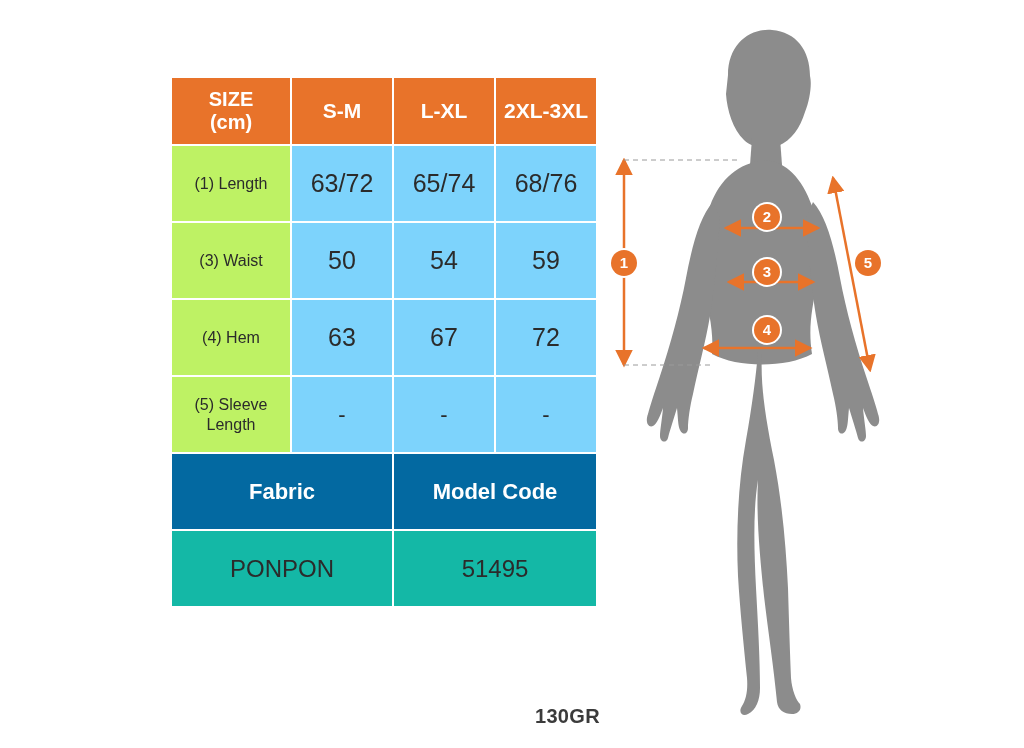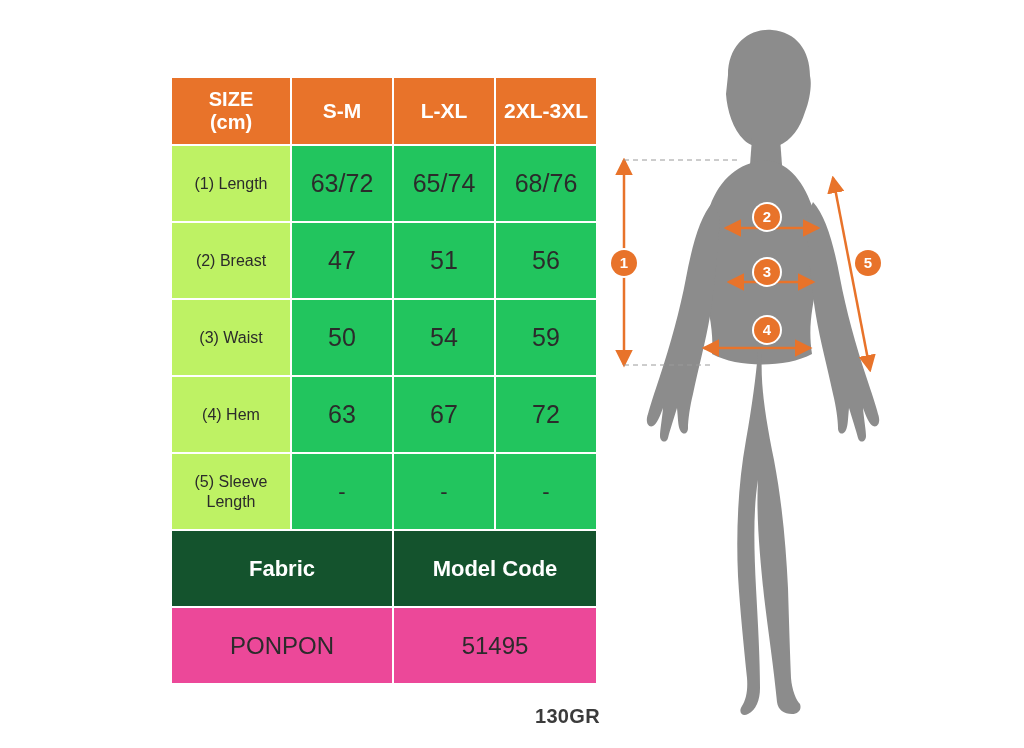--- a/index.html
+++ b/index.html
@@ -51,37 +51,37 @@
     height: 75px;
   }
   td.rowlabel {
     background: #bef264;
     color: #2b2b2b;
     font-size: 16px;
     line-height: 1.25;
     width: 118px;
   }
   td.val {
-    background: #22c55e;
+    background: #7dd3fc;
     color: #2b2b2b;
     font-size: 25px;
     text-align: center;
   }
   td.val.dash {
     font-size: 22px;
   }
   .ft-head td {
-    background: #14532d;
+    background: #0369a1;
     color: #ffffff;
     font-size: 22px;
     font-weight: bold;
     height: 64px;
   }
   .ft-val td {
-    background: #ec4899;
+    background: #14b8a6;
     color: #2b2b2b;
     font-size: 24px;
     height: 70px;
   }
 
   .model-code {
     position: absolute;
     left: 535px;
     top: 705px;
     font-size: 20px;
@@ -137,26 +137,20 @@
         <th>L-XL</th>
         <th>2XL-3XL</th>
       </tr>
     </thead>
     <tbody>
       <tr>
         <td class="rowlabel">(1) Length</td>
         <td class="val">63/72</td>
         <td class="val">65/74</td>
         <td class="val">68/76</td>
-      </tr>
-      <tr>
-        <td class="rowlabel">(2) Breast</td>
-        <td class="val">47</td>
-        <td class="val">51</td>
-        <td class="val">56</td>
       </tr>
       <tr>
         <td class="rowlabel">(3) Waist</td>
         <td class="val">50</td>
         <td class="val">54</td>
         <td class="val">59</td>
       </tr>
       <tr>
         <td class="rowlabel">(4) Hem</td>
         <td class="val">63</td>

